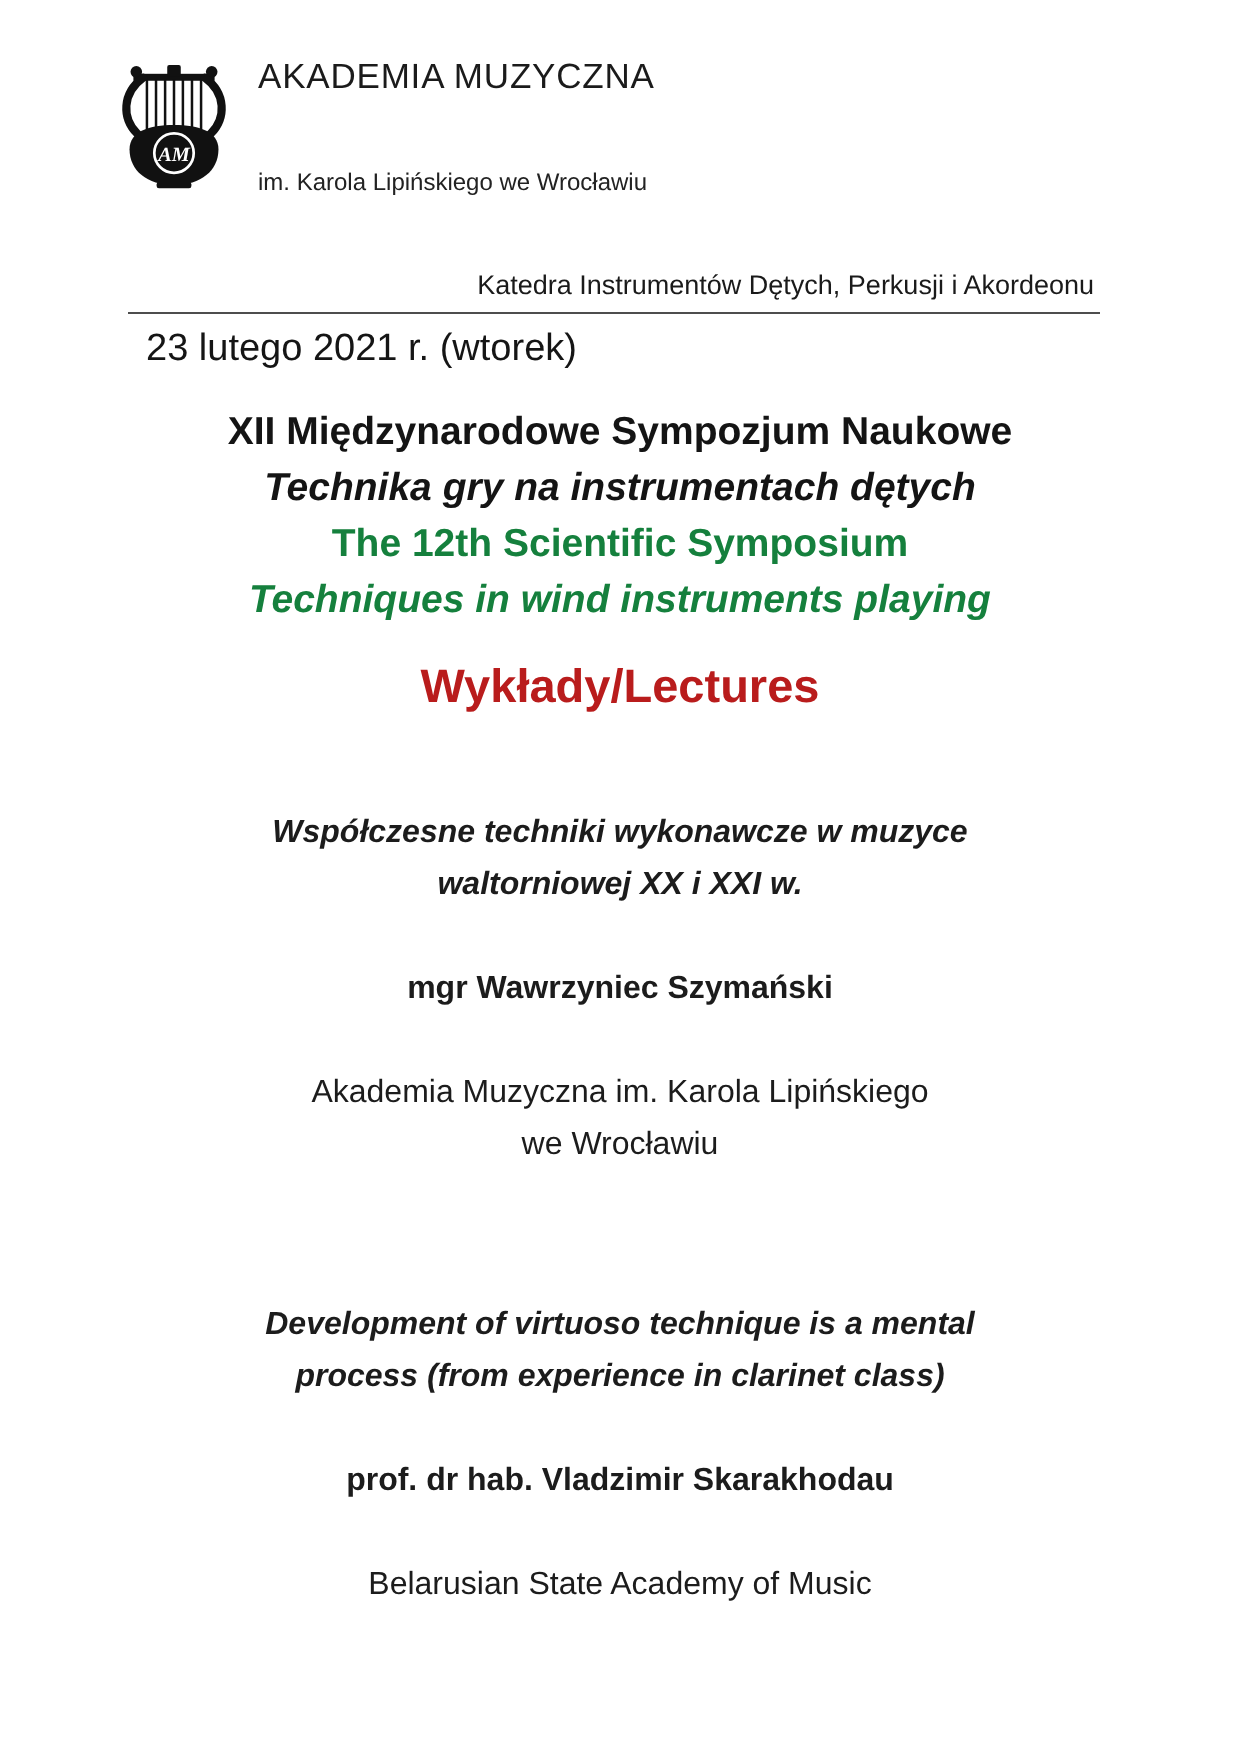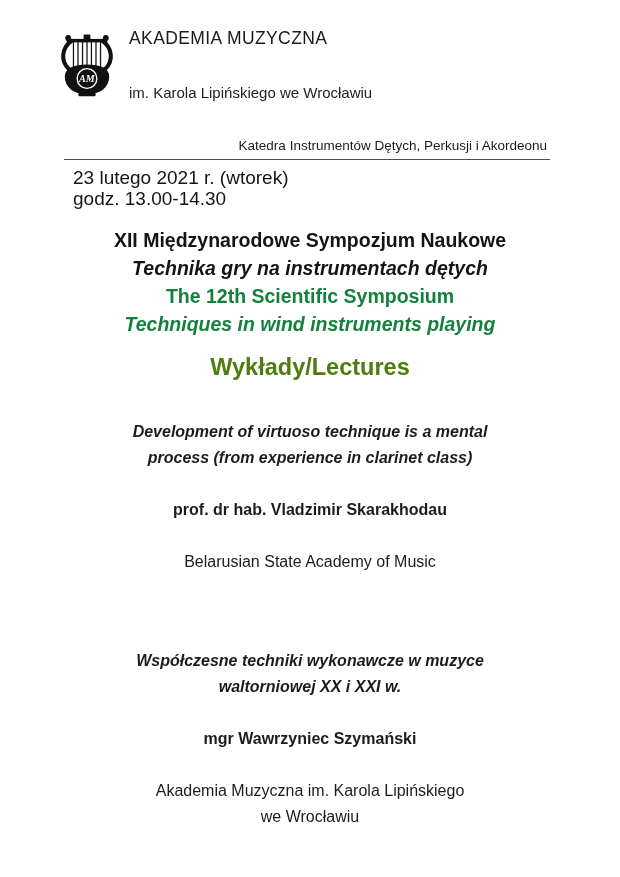--- a/index.html
+++ b/index.html
@@ -24,21 +24,21 @@
   }
   .logo-lyre svg { width: 58px; height: 64px; display: block; }
   .academy-text { display: flex; flex-direction: column; justify-content: flex-end; gap: 32px; }
   .academy-name {
     font-size: 17.5px;
     letter-spacing: 0.4px;
     color: #1b1b1b;
     white-space: nowrap;
   }
   .academy-sub {
-    font-size: 15px;
+    font-size: 12px;
     margin-top: 3px;
     color: #222222;
     white-space: nowrap;
   }
 
   .department {
     text-align: right;
     padding-right: 73px;
     margin-top: 37px;
     font-size: 13.5px;
@@ -67,21 +67,21 @@
     color: #141414;
   }
   .gray { color: #15803d; }
   .italic { font-style: italic; }
 
   .section-heading {
     text-align: center;
     margin-top: 16px;
     font-size: 23.5px;
     font-weight: bold;
-    color: #4d7c0f;
+    color: #b91c1c;
   }
 
   
   .lecture {
     text-align: center;
     font-size: 16px;
     line-height: 26px;
     white-space: pre-line;
     color: #1c1c1c;
   }
@@ -129,45 +129,44 @@
       <div class="academy-name">AKADEMIA MUZYCZNA</div>
       <div class="academy-sub">im. Karola Lipińskiego we Wrocławiu</div>
     </div>
   </div>
 
   <div class="department">Katedra Instrumentów Dętych, Perkusji i Akordeonu</div>
   <hr class="divider">
 
   <div class="datetime">
     <div>23 lutego 2021 r. (wtorek)</div>
-    <div>godz. 13.00-14.30</div>
   </div>
 
   <div class="title-block">
     <div>XII Międzynarodowe Sympozjum Naukowe</div>
     <div class="italic">Technika gry na instrumentach dętych</div>
     <div class="gray">The 12th Scientific Symposium</div>
     <div class="gray italic">Techniques in wind instruments playing</div>
   </div>
 
   <div class="section-heading">Wykłady/Lectures</div>
 
-  <div class="lecture lecture-1">
-    <div class="lecture-title">Development of virtuoso technique is a mental
-process (from experience in clarinet class)</div>
-    <div class="lecture-speaker">prof. dr hab. Vladzimir Skarakhodau</div>
-    <div class="lecture-affiliation">Belarusian State Academy of Music</div>
-  </div>
-
   <div class="lecture lecture-2">
     <div class="lecture-title">Współczesne techniki wykonawcze w muzyce
 waltorniowej XX i XXI w.</div>
     <div class="lecture-speaker">mgr Wawrzyniec Szymański</div>
     <div class="lecture-affiliation">Akademia Muzyczna im. Karola Lipińskiego
 we Wrocławiu</div>
+  </div>
+
+  <div class="lecture lecture-1">
+    <div class="lecture-title">Development of virtuoso technique is a mental
+process (from experience in clarinet class)</div>
+    <div class="lecture-speaker">prof. dr hab. Vladzimir Skarakhodau</div>
+    <div class="lecture-affiliation">Belarusian State Academy of Music</div>
   </div>
 
   <div class="lecture lecture-3">
     
     
     
   </div>
 
 </div>
 

